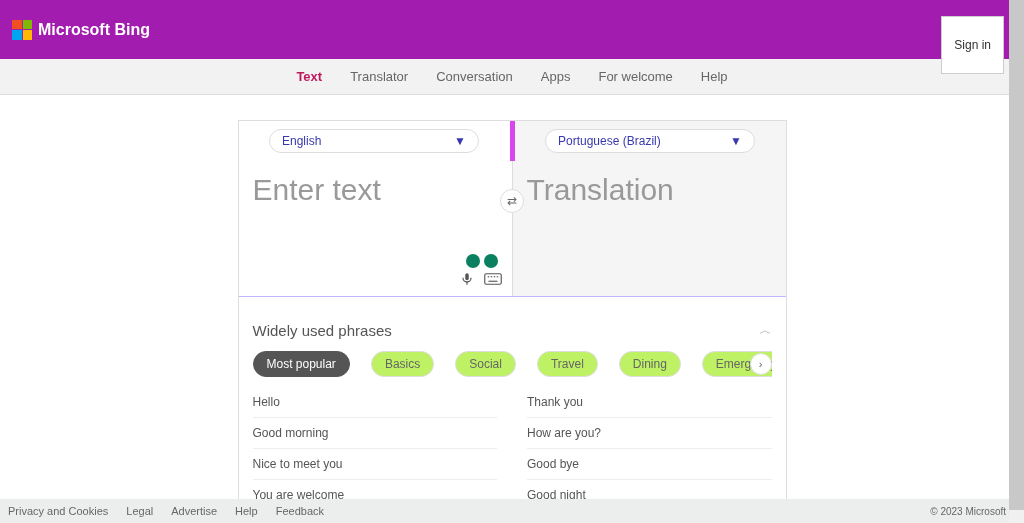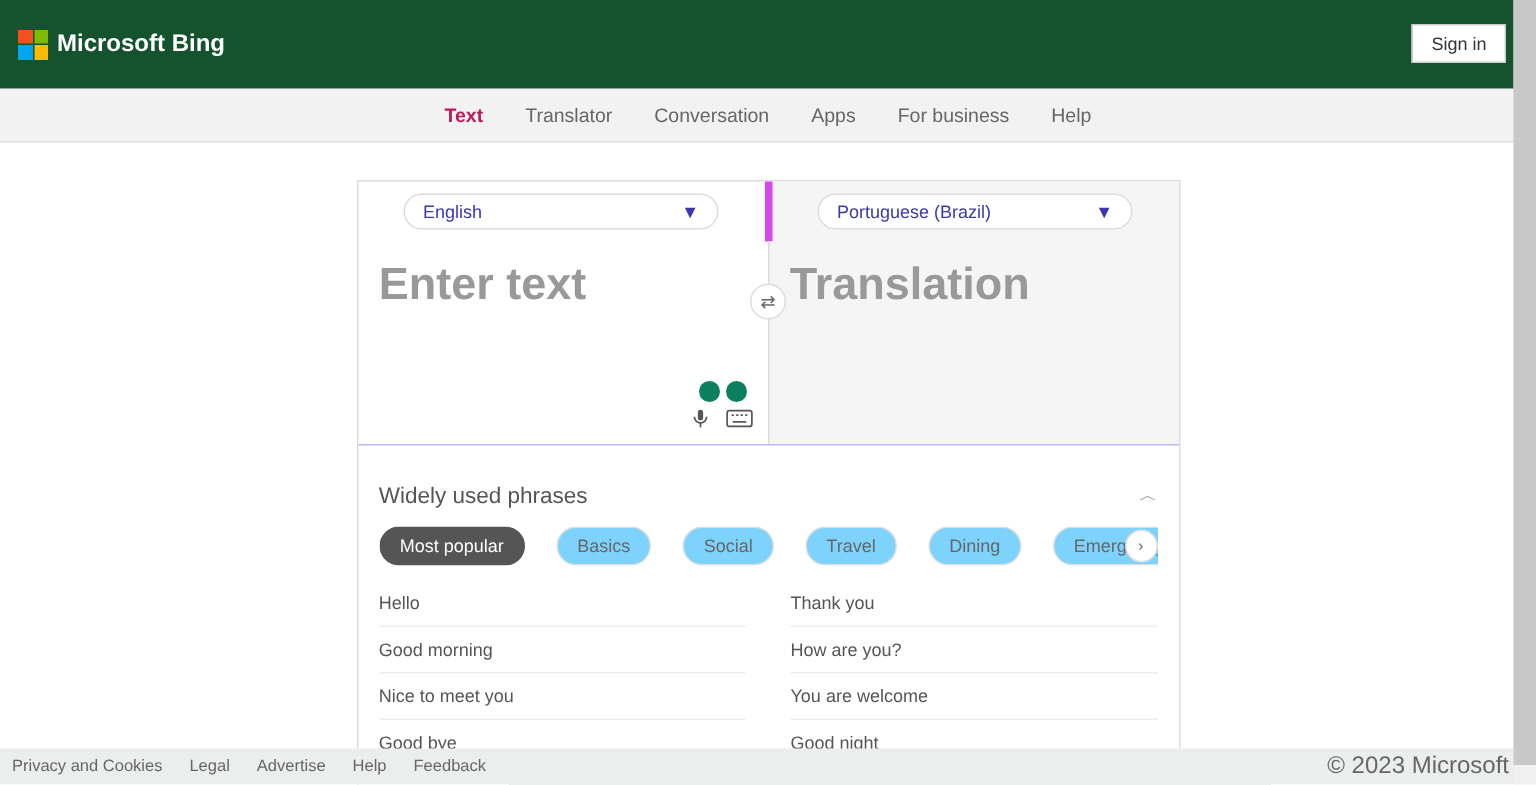--- a/index.html
+++ b/index.html
@@ -1,60 +1,60 @@
 <!DOCTYPE html>
 <html><head>
 <meta charset="utf-8">
 <style>
 *{margin:0;padding:0;box-sizing:border-box;font-family:"Segoe UI",Arial,sans-serif}
 body{background:#fff;width:1024px;height:523px;overflow:hidden;position:relative}
-.header{background:#14532d;height:59px;display:flex;align-items:center;padding:0 12px;position:relative}
+.header{background:#a21caf;height:59px;display:flex;align-items:center;padding:0 12px;position:relative}
 .logo{display:flex;align-items:center;gap:6px}
 .logo-squares{width:20px;height:20px;display:grid;grid-template-columns:1fr 1fr;grid-template-rows:1fr 1fr;gap:1px}
 .sq{width:100%;height:100%}
 .logo-text{color:#fff;font-size:16px;font-weight:600}
 .search-wrap{position:absolute;left:275px;top:12px;width:450px;height:33px;background:#fff;border-radius:20px;display:flex;align-items:center;padding:0 16px}
 .search-input{border:none;outline:none;flex:1;font-size:13px;color:#444}
 .search-input::placeholder{color:#666}
 .search-btn{background:none;border:none;cursor:pointer;padding:4px}
-.signin{position:absolute;right:20px;top:16px;background:#fff;border:1px solid #ccc;padding:5px 12px;font-size:12px;cursor:pointer;color:#333}
+.signin{position:absolute;right:20px;top:16px;background:#fff;border:1px solid #ccc;padding:21px 12px;font-size:12px;cursor:pointer;color:#333}
 .subnav{background:#f2f2f2;height:36px;border-bottom:1px solid #ddd;display:flex;align-items:center;justify-content:center;gap:28px}
 .subnav a{font-size:13px;color:#666;text-decoration:none;cursor:pointer}
 .subnav a.active{color:#be185d;font-weight:600}
 .main{display:flex;justify-content:center;padding-top:25px}
 .translator{width:549px;border:1px solid #ddd;background:#fff}
 .lang-row{display:flex;position:relative}
 .lang-col{flex:1;padding:8px 12px}
 .lang-col.right{background:#f5f5f5;border-left:5px solid #d946ef}
 .lang-sel{width:210px;margin:0 auto;border:1px solid #ddd;border-radius:16px;padding:4px 12px;display:flex;align-items:center;justify-content:space-between;cursor:pointer;background:#fff}
 .lang-sel span{color:#3838b0;font-size:12px}
 .chev{color:#666;font-size:10px}
 .text-row{display:flex;position:relative;height:135px}
 .text-col{flex:1;padding:12px 14px;position:relative}
 .text-col.right{background:#f5f5f5;border-left:1px solid #ddd}
-.big-text{font-size:30px;color:#999;font-weight:700}
+.big-text{font-size:30px;color:#999;font-weight:400}
 .swap{position:absolute;left:50%;top:28px;transform:translateX(-50%);width:24px;height:24px;border-radius:50%;background:#fff;border:1px solid #ddd;display:flex;align-items:center;justify-content:center;font-size:12px;color:#666;cursor:pointer;z-index:2}
 .input-icons{position:absolute;bottom:28px;right:14px;display:flex;gap:4px}
 .badge{width:14px;height:14px;border-radius:50%;background:#0a8060;display:inline-block}
 .bottom-icons{position:absolute;bottom:6px;right:10px;display:flex;gap:10px;align-items:center}
 .mic,.kbd{color:#555;cursor:pointer;font-size:14px}
 .phrases{border-top:1px solid #c4b5fd;padding:25px 14px}
 .phrases-head{display:flex;justify-content:space-between;align-items:center;margin-bottom:12px}
 .phrases-title{font-size:15px;color:#555}
 .collapse{color:#999;cursor:pointer;font-size:12px}
 .chips{display:flex;gap:21px;align-items:center;margin-bottom:10px;position:relative;overflow:hidden}
-.chip{padding:5px 13px;border-radius:14px;font-size:12px;color:#666;border:1px solid #ddd;cursor:pointer;white-space:nowrap;background:#7dd3fc}
+.chip{padding:5px 13px;border-radius:14px;font-size:12px;color:#666;border:1px solid #ddd;cursor:pointer;white-space:nowrap;background:#bef264}
 .chip.active{background:#555;color:#fff;border-color:#555}
 .chip-next{width:22px;height:22px;border-radius:50%;border:1px solid #ddd;display:flex;align-items:center;justify-content:center;cursor:pointer;font-size:11px;color:#666;background:#fff;position:absolute;right:0}
 .phrase-grid{display:grid;grid-template-columns:1fr 1fr;gap:0 30px}
 .phrase{font-size:12px;color:#555;padding:8px 0;border-bottom:1px solid #eee;cursor:pointer}
 .footer{position:absolute;bottom:0;left:0;right:0;height:24px;background:#eceeee;display:flex;align-items:center;padding:0 8px;justify-content:space-between}
 .footer-links{display:flex;gap:18px}
 .footer-links a{font-size:11px;color:#666;text-decoration:none;cursor:pointer}
-.copyright{font-size:16px;color:#666;padding-right:10px}
+.copyright{font-size:10px;color:#666;padding-right:10px}
 .scrollbar{position:absolute;right:0;top:0;width:15px;height:523px;background:#f0f0f0}
 .scroll-thumb{width:100%;height:510px;background:#c8c8c8}
 </style>
 </head>
 <body>
 
 <div class="header">
   <div class="logo">
     <div class="logo-squares">
       <div class="sq" style="background:#f25022"></div>
@@ -65,21 +65,21 @@
     <span class="logo-text">Microsoft Bing</span>
   </div>
   <button class="signin">Sign in</button>
 </div>
 
 <div class="subnav">
   <a class="active">Text</a>
   <a>Translator</a>
   <a>Conversation</a>
   <a>Apps</a>
-  <a>For business</a>
+  <a>For welcome</a>
   <a>Help</a>
 </div>
 
 <div class="main">
   <div class="translator">
     <div class="lang-row">
       <div class="lang-col">
         <div class="lang-sel">
           <span>English</span>
           <span class="chev">▼</span>
@@ -138,22 +138,22 @@
         <div class="chip">Emergency</div>
 
         <div class="chip-next">›</div>
       </div>
       <div class="phrase-grid">
         <div class="phrase">Hello</div>
         <div class="phrase">Thank you</div>
         <div class="phrase">Good morning</div>
         <div class="phrase">How are you?</div>
         <div class="phrase">Nice to meet you</div>
+        <div class="phrase">Good bye</div>
         <div class="phrase">You are welcome</div>
-        <div class="phrase">Good bye</div>
         <div class="phrase">Good night</div>
       </div>
     </div>
   </div>
 </div>
 
 <div class="footer">
   <div class="footer-links">
     <a>Privacy and Cookies</a>
     <a>Legal</a>

